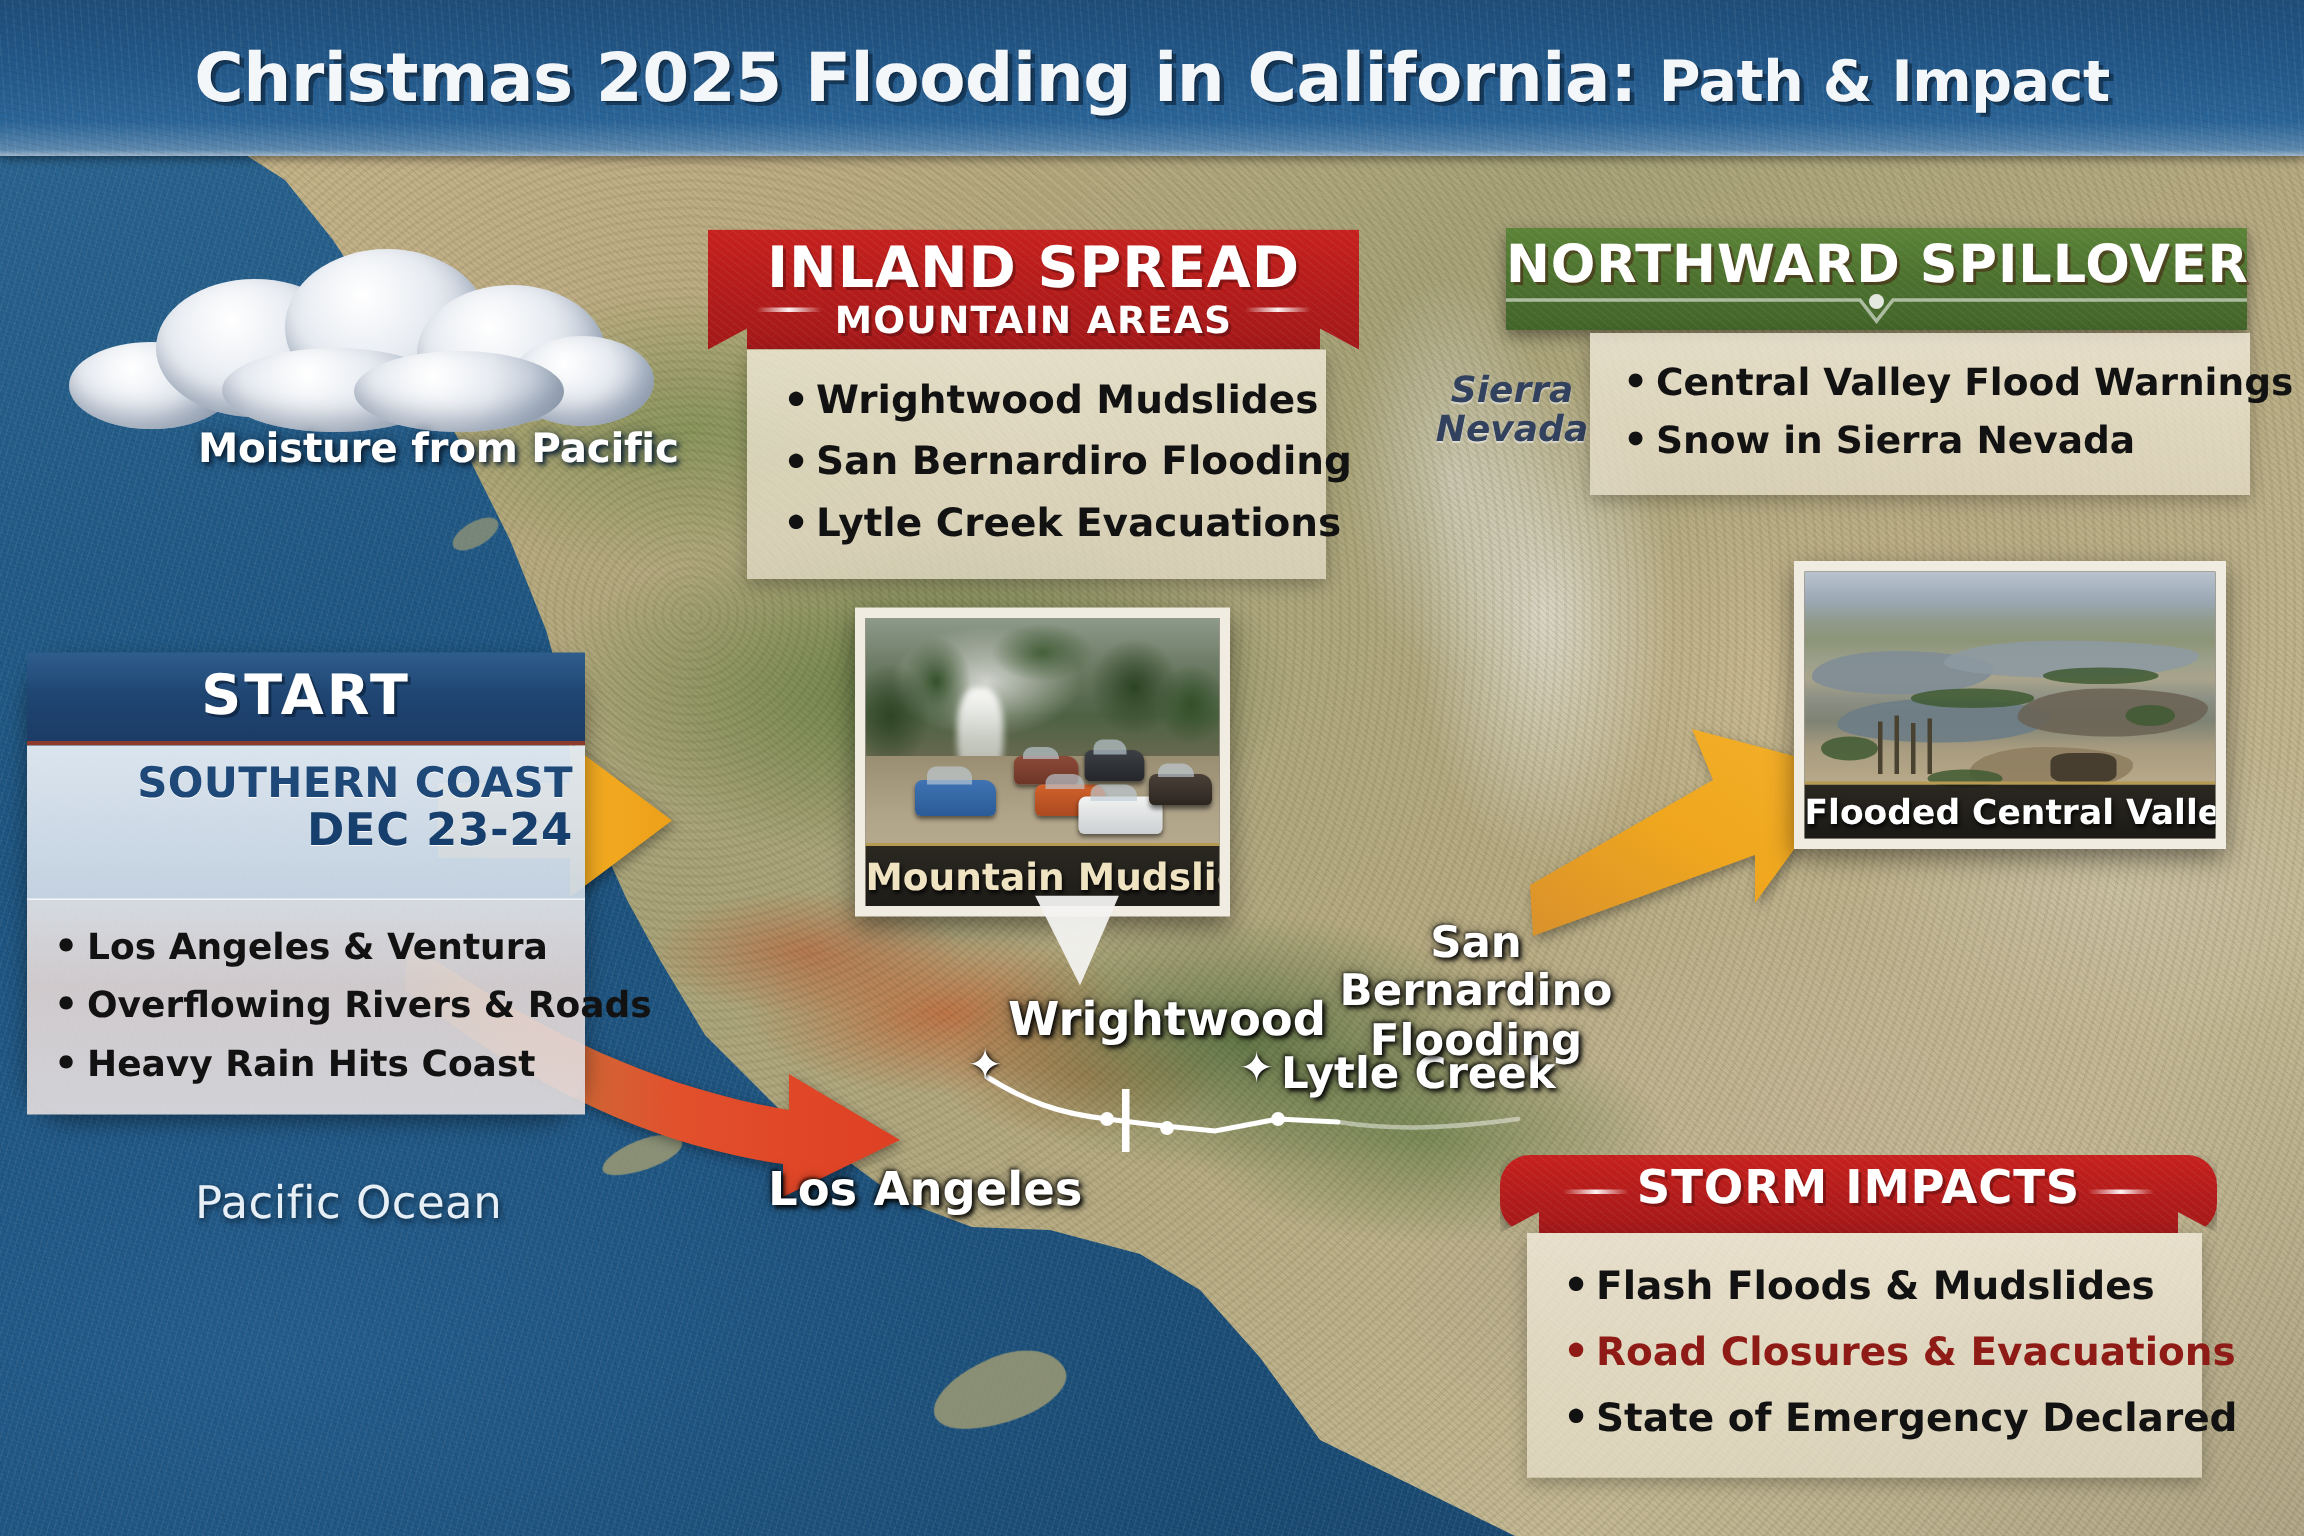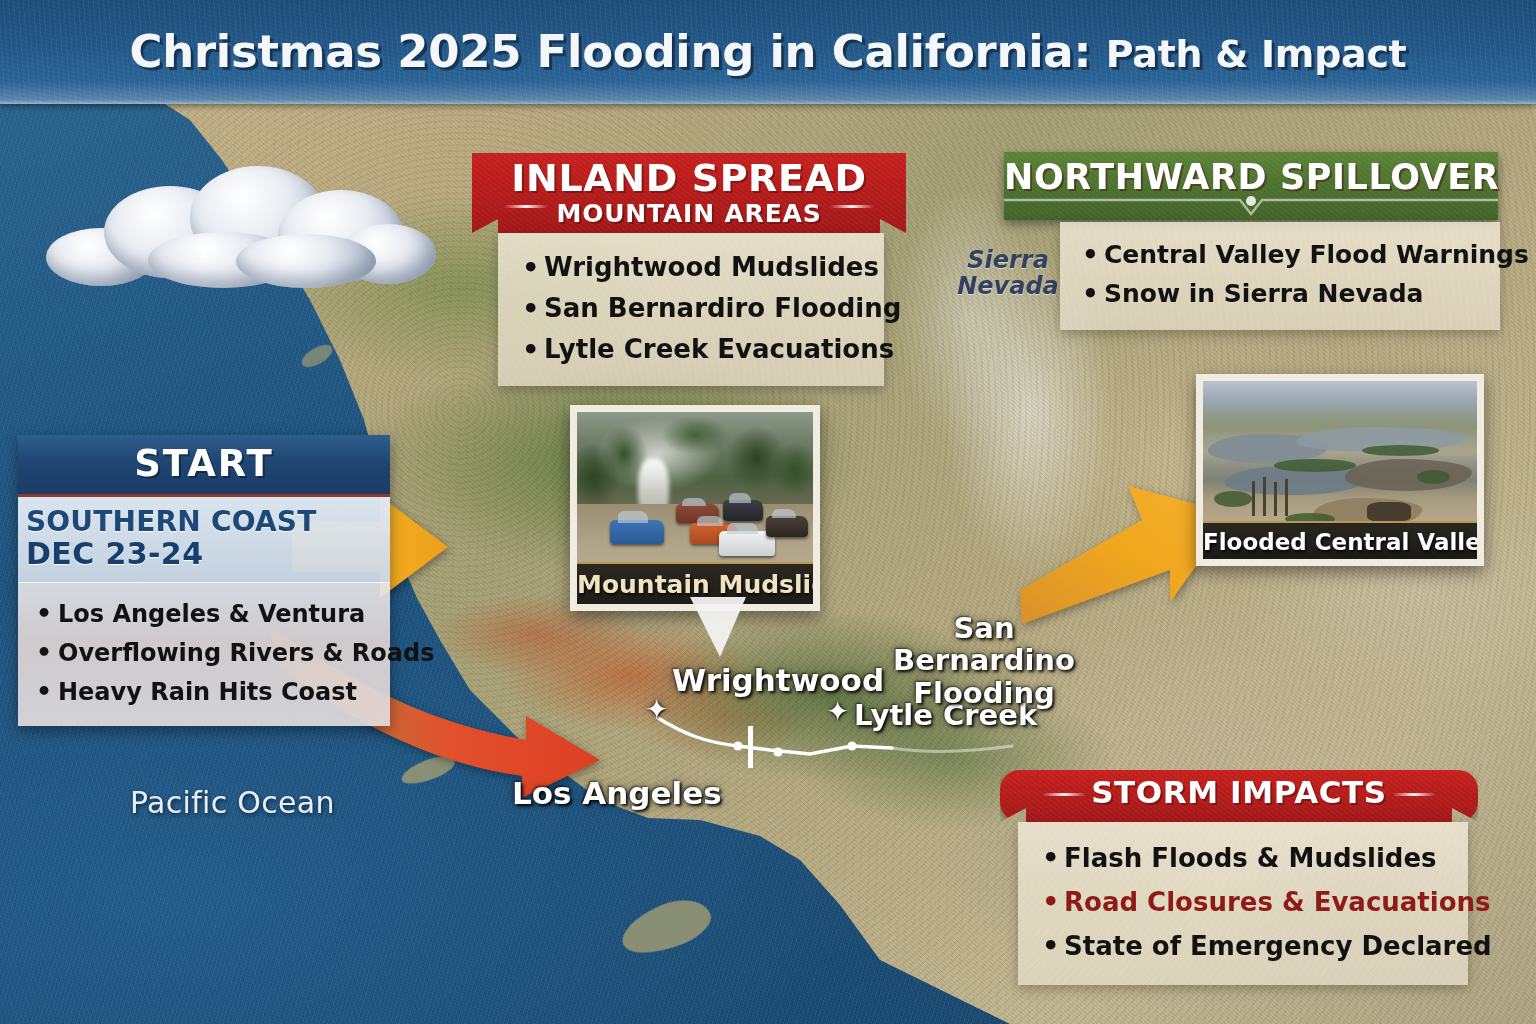--- a/index.html
+++ b/index.html
@@ -135,34 +135,35 @@
   }
 
   
   .arrow{ position:absolute; }
   .arrow svg{ display:block; filter:drop-shadow(2px 3px 4px rgba(0,0,0,.35)); }
 
   
   .start-panel{
     position:absolute; left:18px; top:435px; width:372px;
     box-shadow:0 5px 14px rgba(0,0,0,.40);
+    border-radius:30px;
   }
   .start-head{
     background:linear-gradient(180deg,#2e5d8c 0%,#1f4572 48%,#1b3c66 100%);
     border-bottom:3px solid #8d3a2c;
     text-align:center; padding:7px 0 9px;
   }
   .start-head .lbl{
     font-family:"DejaVu Sans", sans-serif; font-weight:bold; font-size:37px;
     color:#fff; letter-spacing:2px;
     text-shadow:2px 2px 0 rgba(8,24,44,.55);
   }
   .start-sub{
     background:linear-gradient(180deg,rgba(226,234,242,.96) 0%, rgba(205,217,230,.94) 100%);
-    text-align:left; padding:9px 8px 11px;
+    text-align:right; padding:9px 8px 28px;
     border-bottom:1px solid rgba(255,255,255,.6);
   }
   .start-sub .l1{
     font-family:"DejaVu Sans", sans-serif; font-weight:bold; font-size:28px;
     color:#1d4878; letter-spacing:.2px; line-height:1.12;
     text-shadow:0 1px 0 rgba(255,255,255,.9);
   }
   .start-sub .l2{
     font-family:"DejaVu Sans", sans-serif; font-weight:bold; font-size:30px;
     color:#163f6d; letter-spacing:.4px; line-height:1.12;
@@ -313,20 +314,21 @@
 
   <div class="cloud">
     <i></i>
       <i></i>
       <i></i>
       <i></i>
       <i></i>
       <i></i>
       <i></i>
   </div>
+  <div class="moisture-label">Moisture from Pacific</div>
   <div class="ocean-label">Pacific Ocean</div>
   <div class="sierra-label">Sierra Nevada</div>
 
   <div class="arrow" style="left:292px; top:492px;">
     <svg width="160" height="110" viewBox="0 0 160 110">
       <defs>
         <linearGradient id="og" x1="0" y1="0" x2="1" y2="0">
           <stop offset="0" stop-color="#e8a41c"></stop>
             <stop offset="55%" stop-color="#f4ad22"></stop>
             <stop offset="100%" stop-color="#eda01a"></stop>

